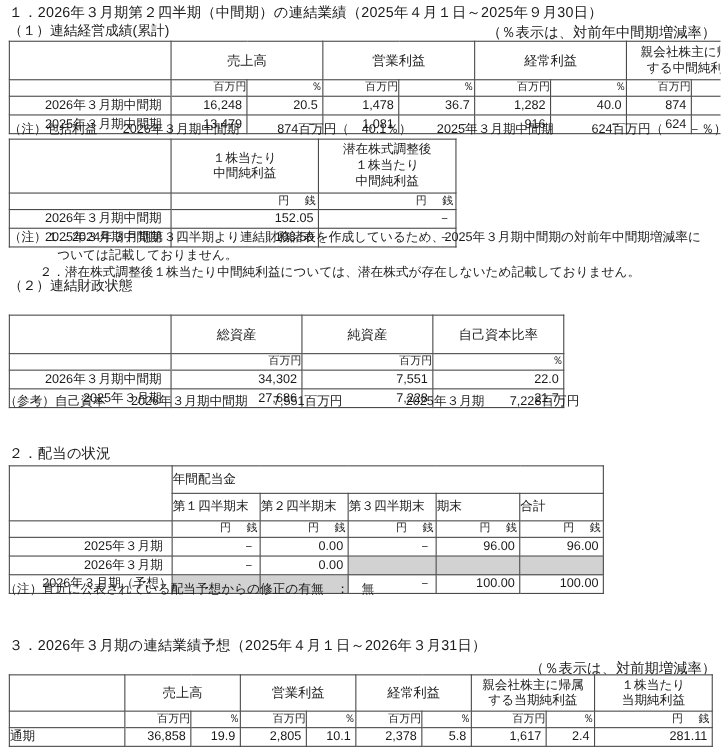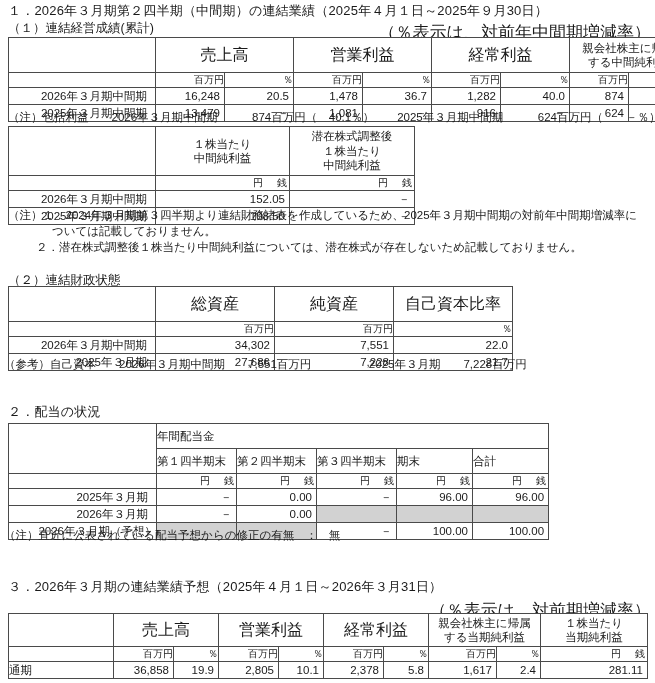--- a/index.html
+++ b/index.html
@@ -31,21 +31,21 @@
   }
   .subheading {
     font-size: 12.5px;
     white-space: nowrap;
   }
   .noteline {
     font-size: 11.5px;
     white-space: nowrap;
   }
   .right-note {
-    font-size: 17px;
+    font-size: 13px;
     text-align: right;
     white-space: nowrap;
   }
 
   .abs { position: absolute; }
 
   
   table.fin {
     border-collapse: collapse;
     table-layout: fixed;
@@ -57,21 +57,21 @@
     padding: 0;
     vertical-align: middle;
     font-weight: normal;
     line-height: 1.25;
   }
   .ctr { text-align: left; }
   .rt  { text-align: right;  padding-right: 4px !important; }
 
   .hcell {
     height: 34px;
-    font-size: 16px;
+    font-size: 12px;
   }
   .hcell2 {
     height: 34px;
     text-align: center;
     font-size: 11.5px;
     line-height: 1.2;
   }
   .unitrow td {
     height: 14px;
     font-size: 10px;
@@ -201,21 +201,21 @@
       <td class="rt">108.50</td>
       <td class="rt">－</td>
     </tr>
   </tbody>
     </table>
 
   <div class="abs noteline" style="left:8px; top:208px;">（注）１．2024年３月期第３四半期より連結財務諸表を作成しているため、2025年３月期中間期の対前年中間期増減率に</div>
   <div class="abs noteline" style="left:52px; top:224px;">ついては記載しておりません。</div>
   <div class="abs noteline" style="left:36px; top:240px;">２．潜在株式調整後１株当たり中間純利益については、潜在株式が存在しないため記載しておりません。</div>
 
-  <div class="abs subheading" style="left:8px; top:272px;text-align:center;">（２）連結財政状態</div>
+  <div class="abs subheading" style="left:8px; top:252px;text-align:center;">（２）連結財政状態</div>
 
   <table class="fin abs" style="left:8px; top:286px; width:504px;">
     <colgroup>
       <col style="width:147px">
       <col style="width:119px">
       <col style="width:119px">
       <col style="width:119px">
     </colgroup>
     <tbody>
         <tr>

